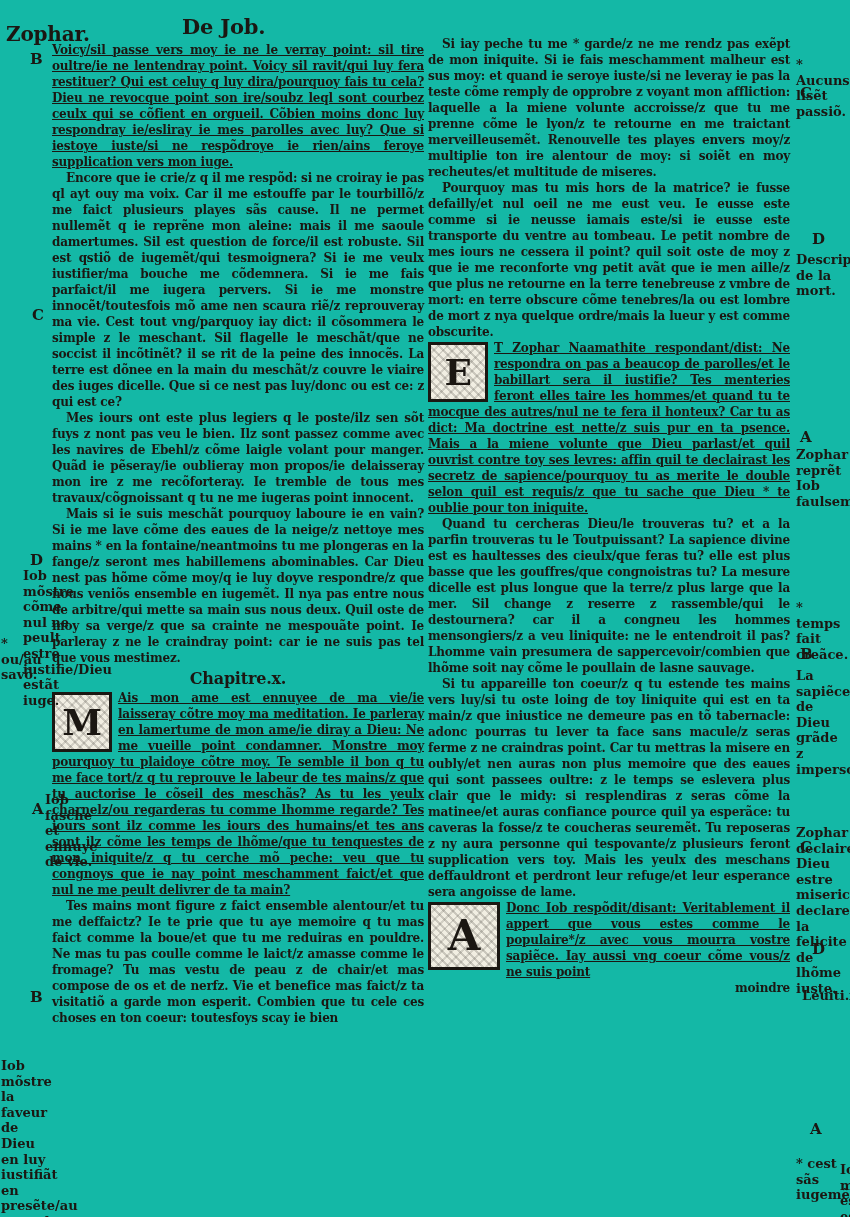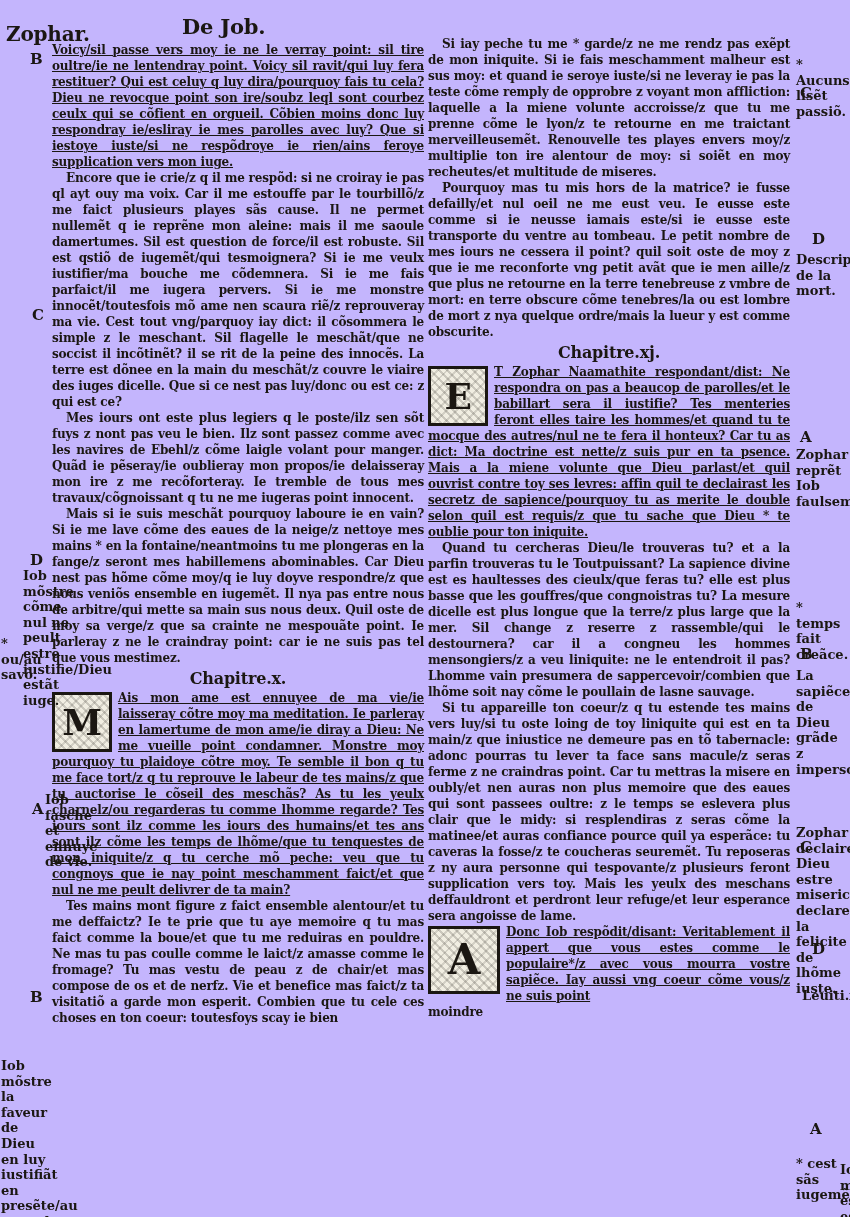--- a/index.html
+++ b/index.html
@@ -1,19 +1,19 @@
 <!DOCTYPE html>
 <html><head>
 <meta charset="utf-8">
 <style>
   html,body{margin:0;padding:0;}
   .page{
     position:relative;
     width:850px;height:1217px;
-    background:#c4b5fd;
+    background:#14b8a6;
     color:#1b1712;
     font-family:"DejaVu Serif","Liberation Serif",serif;
     font-weight:bold;
     overflow:hidden;
     letter-spacing:-0.2px;
   }
   .runhead{position:absolute;font-size:21px;}
   .col{position:absolute;font-size:12px;line-height:16px;}
   .para{text-align:justify;text-indent:14px;margin:0;}
   .para.noindent{text-indent:0;text-decoration:underline;}
@@ -29,21 +29,21 @@
       repeating-linear-gradient(-45deg, rgba(27,23,18,.14) 0 2px, transparent 2px 7px),
       #f1eee2;
   }
   .dropcap.big{width:66px;height:62px;font-size:42px;}
   .mletter{position:absolute;font-size:15px;}
   .mnote{
     position:absolute;width:52px;
     font-size:13px;line-height:1.2;
     letter-spacing:0;
   }
-  .catchword{margin:0;}
+  .catchword{text-align:right;margin:0;}
 </style>
 </head>
 <body>
 
 <div class="page">
 
   <div class="runhead" style="left:6px;top:22px;font-size:20px;">Zophar.</div>
   <div class="runhead" style="left:182px;top:14px;">De Job.</div>
 
   <div class="col" style="left:52px;top:42px;width:372px;height:1170px;">
@@ -55,21 +55,20 @@
     <div>
       <div class="dropcap">M</div>
       <p class="para noindent">Ais mon ame est ennuyee de ma vie/ie laisseray cõtre moy ma meditation. Ie parleray en lamertume de mon ame/ie diray a Dieu: Ne me vueille point condamner. Monstre moy pourquoy tu plaidoye cõtre moy. Te semble il bon q tu me face tort/z q tu reprouve le labeur de tes mains/z que tu auctorise le cõseil des meschãs? As tu les yeulx charnelz/ou regarderas tu comme lhomme regarde? Tes iours sont ilz comme les iours des humains/et tes ans sont ilz cõme les temps de lhõme/que tu tenquestes de mon iniquite/z q tu cerche mõ peche: veu que tu congnoys que ie nay point meschamment faict/et que nul ne me peult delivrer de ta main?</p>
     </div>
     <p class="para">Tes mains mont figure z faict ensemble alentour/et tu me deffaictz? Ie te prie que tu aye memoire q tu mas faict comme la boue/et que tu me reduiras en pouldre. Ne mas tu pas coulle comme le laict/z amasse comme le fromage? Tu mas vestu de peau z de chair/et mas compose de os et de nerfz. Vie et benefice mas faict/z ta visitatiõ a garde mon esperit. Combien que tu cele ces choses en ton coeur: toutesfoys scay ie bien</p>
   </div>
 
   <div class="col" style="left:428px;top:36px;width:362px;height:1176px;">
     <p class="para">Si iay peche tu me * garde/z ne me rendz pas exẽpt de mon iniquite. Si ie fais meschamment malheur est sus moy: et quand ie seroye iuste/si ne leveray ie pas la teste cõme remply de opprobre z voyant mon affliction: laquelle a la miene volunte accroisse/z que tu me prenne cõme le lyon/z te retourne en me traictant merveilleusemẽt. Renouvelle tes playes envers moy/z multiplie ton ire alentour de moy: si soiẽt en moy recheutes/et multitude de miseres.</p>
     <p class="para">Pourquoy mas tu mis hors de la matrice? ie fusse defailly/et nul oeil ne me eust veu. Ie eusse este comme si ie neusse iamais este/si ie eusse este transporte du ventre au tombeau. Le petit nombre de mes iours ne cessera il point? quil soit oste de moy z que ie me reconforte vng petit avãt que ie men aille/z que plus ne retourne en la terre tenebreuse z vmbre de mort: en terre obscure cõme tenebres/la ou est lombre de mort z nya quelque ordre/mais la lueur y est comme obscurite.</p>
-    <div class="chapter">Chapitre.xj.</div>
     <div>
       <div class="dropcap">E</div>
       <p class="para noindent">T Zophar Naamathite respondant/dist: Ne respondra on pas a beaucop de parolles/et le babillart sera il iustifie? Tes menteries feront elles taire les hommes/et quand tu te mocque des autres/nul ne te fera il honteux? Car tu as dict: Ma doctrine est nette/z suis pur en ta psence. Mais a la miene volunte que Dieu parlast/et quil ouvrist contre toy ses levres: affin quil te declairast les secretz de sapience/pourquoy tu as merite le double selon quil est requis/z que tu sache que Dieu * te oublie pour ton iniquite.</p>
     </div>
     <p class="para">Quand tu cercheras Dieu/le trouveras tu? et a la parfin trouveras tu le Toutpuissant? La sapience divine est es haultesses des cieulx/que feras tu? elle est plus basse que les gouffres/que congnoistras tu? La mesure dicelle est plus longue que la terre/z plus large que la mer. Sil change z reserre z rassemble/qui le destournera? car il a congneu les hommes mensongiers/z a veu liniquite: ne le entendroit il pas? Lhomme vain presumera de sappercevoir/combien que lhõme soit nay cõme le poullain de lasne sauvage.</p>
     <p class="para">Si tu appareille ton coeur/z q tu estende tes mains vers luy/si tu oste loing de toy liniquite qui est en ta main/z que iniustice ne demeure pas en tõ tabernacle: adonc pourras tu lever ta face sans macule/z seras ferme z ne craindras point. Car tu mettras la misere en oubly/et nen auras non plus memoire que des eaues qui sont passees oultre: z le temps se eslevera plus clair que le midy: si resplendiras z seras cõme la matinee/et auras confiance pource quil ya esperãce: tu caveras la fosse/z te coucheras seuremẽt. Tu reposeras z ny aura personne qui tespovante/z plusieurs feront supplication vers toy. Mais les yeulx des meschans deffauldront et perdront leur refuge/et leur esperance sera angoisse de lame.</p>
     <div>
       <div class="dropcap big">A</div>
       <p class="para noindent">Donc Iob respõdit/disant: Veritablement il appert que vous estes comme le populaire*/z avec vous mourra vostre sapiẽce. Iay aussi vng coeur cõme vous/z ne suis point</p>
       <p class="catchword">moindre</p>

